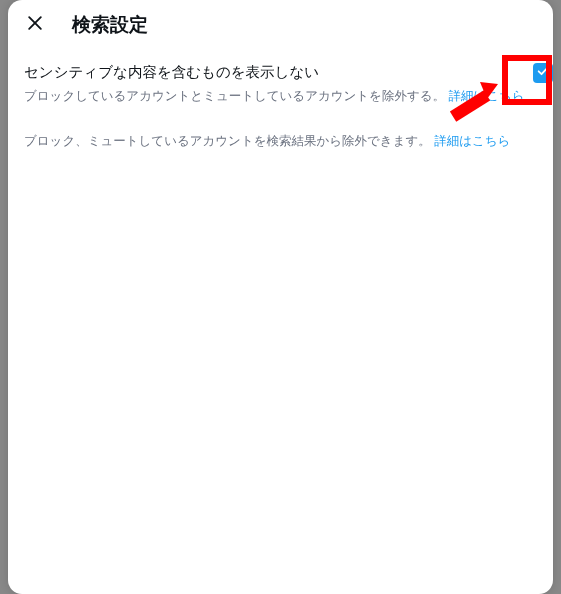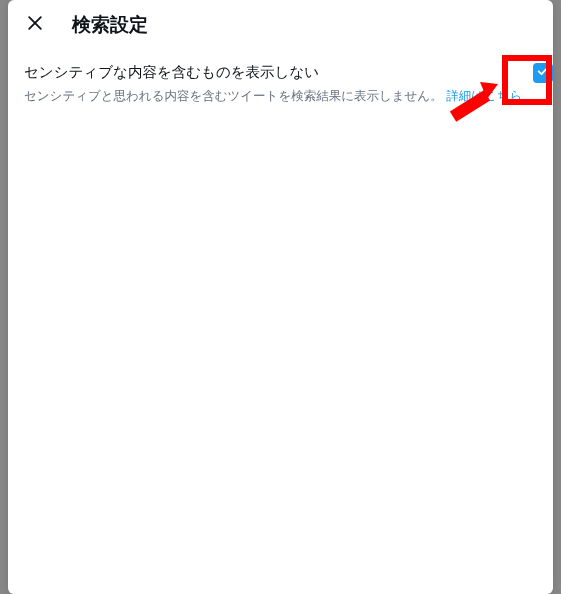--- a/index.html
+++ b/index.html
@@ -11,21 +11,21 @@
     background: #888;
     overflow: hidden;
   }
   .modal {
     position: absolute;
     left: 8px;
     top: 0;
     width: 545px;
     height: 594px;
     background: #fff;
-    border-radius: 6px;
+    border-radius: 14px;
     box-shadow: 0 0 8px rgba(0,0,0,0.15);
     box-sizing: border-box;
   }
   .header {
     display: flex;
     align-items: center;
     height: 50px;
     padding: 0 10px;
   }
   .close-btn {
@@ -119,26 +119,30 @@
       <div class="opt-title">センシティブな内容を含むものを表示しない</div>
       <div class="checkbox">
         <span>
           <svg viewBox="0 0 24 24" fill="none" stroke="#ffffff" stroke-width="3" stroke-linecap="round" stroke-linejoin="round">
             <polyline points="4.5,12.5 9.5,17.5 19.5,6.5"></polyline>
           </svg>
         </span>
       </div>
     </div>
     <div class="opt-desc">
-      <span>センシティブと思われる内容を含むツイートを検索結果に表示しません。</span>
+      <span>ブロックしているアカウントとミュートしているアカウントを除外する。</span>
       <a>詳細はこちら</a>
     </div>
   </div>
 
   <div class="section">
+    <div class="opt-desc">
+      <span>ブロック、ミュートしているアカウントを検索結果から除外できます。</span>
+      <a>詳細はこちら</a>
+    </div>
   </div>
 
 </div>
 
 <div class="anno-box" style="left:502px; top:55px; width:50px; height:50px;"></div>
 
 <div class="anno-arrow" style="left:440px; top:78px; width:70px; height:50px;">
   <svg viewBox="0 0 70 50" width="70" height="50">
     <g fill="#ff0000">
       <polygon points="58,6 40,4 47,21"></polygon>

